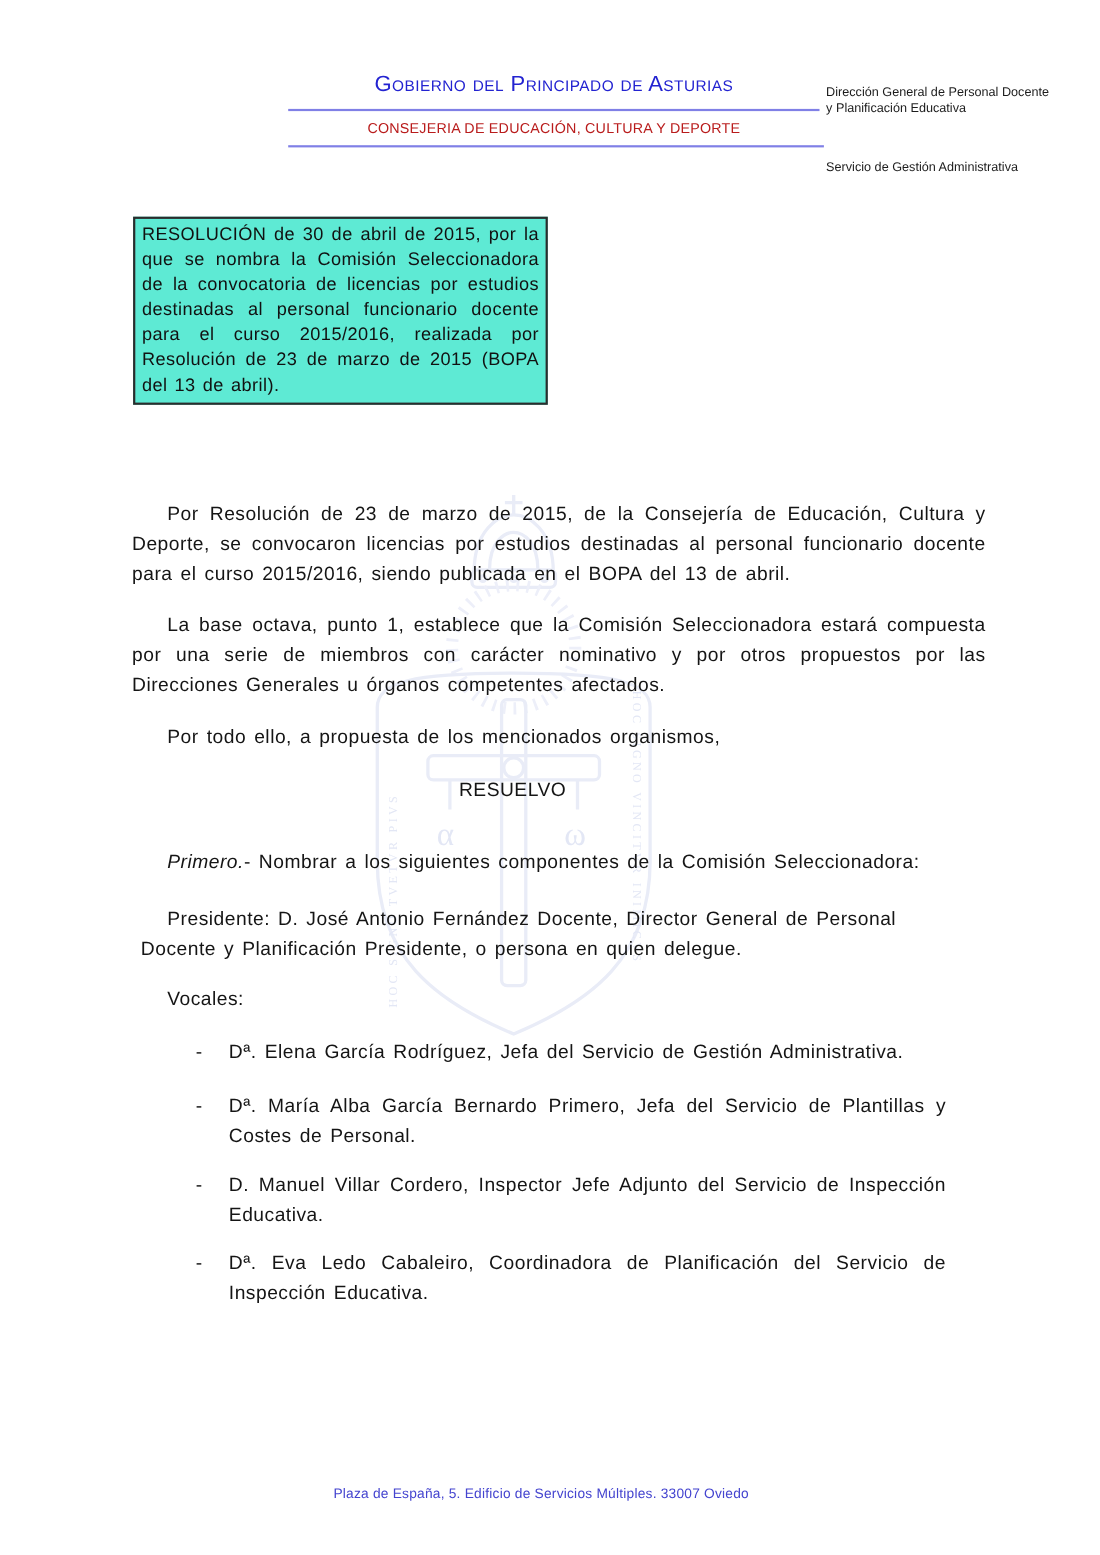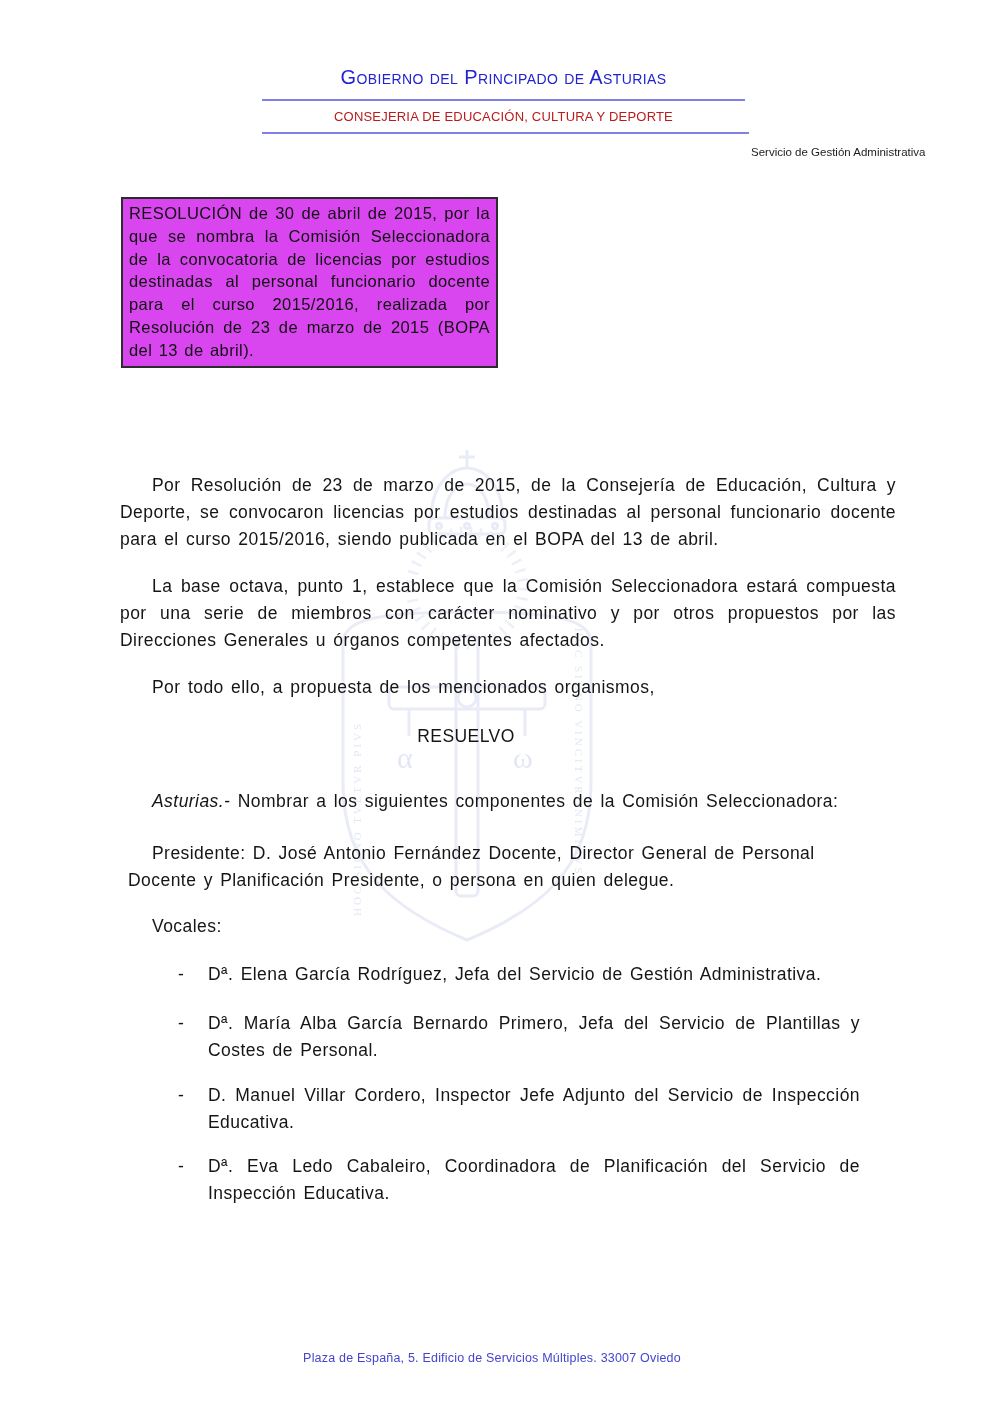--- a/index.html
+++ b/index.html
@@ -29,31 +29,31 @@
   .service-line {
     position:absolute; left:751px; top:146px; width:215px;
     font-size:11.5px; color:#1c1c1c;
   }
 
   
   .summary-box {
     position:absolute; left:121px; top:197px; width:377px; min-height:161px;
     border:2px solid #2c2c2c; padding:3px 6px 4px 6px;
     font-size:16.5px; line-height:22.8px; text-align:justify;
-    letter-spacing:0.4px; word-spacing:1.5px; color:#111; background:#d946ef; z-index:2;
+    letter-spacing:0.4px; word-spacing:1.5px; color:#111; background:#5eead4; z-index:2;
   }
 
   
   .watermark { position:absolute; left:327px; top:438px; z-index:0; }
   .wm-stroke { fill:none; stroke:#e9ecf7; stroke-width:3; }
   .wm-text   { fill:#e3e7f5; font-family:"Liberation Serif", serif; }
 
   
   .content {
-    position:absolute; left:120px; top:472px; width:776px; z-index:1;
+    position:absolute; left:120px; top:454px; width:776px; z-index:1;
     font-size:17.5px; line-height:27px; letter-spacing:0.45px; word-spacing:2px;
   }
   .para { text-align:justify; }
   .indent { text-indent:32px; }
   .mt-p2 { margin-top:20px; }
   .mt-p3 { margin-top:20px; }
   .resuelvo {
     margin-top:22px; text-align:center; position:relative; left:-42px;
   }
   .primero { margin-top:38px; }
@@ -78,20 +78,24 @@
 </style>
 </head>
 <body>
 
 <div class="page">
 
   <div class="gov-title">Gobierno del Principado de Asturias</div>
   <div class="rule rule-top"></div>
   <div class="dept-title">CONSEJERIA DE EDUCACIÓN, CULTURA Y DEPORTE</div>
   <div class="rule rule-bottom"></div>
+  <div class="dir-block">
+    <div>Dirección General  de  Personal Docente</div>
+    <div>y Planificación Educativa</div>
+  </div>
   <div class="service-line">Servicio de Gestión  Administrativa</div>
 
   <div class="summary-box">RESOLUCIÓN de 30 de abril de 2015, por la que se nombra la Comisión Seleccionadora de la convocatoria de licencias por estudios destinadas al personal funcionario docente para el curso 2015/2016, realizada por Resolución de 23 de marzo de 2015 (BOPA del 13 de abril).</div>
 
   <svg class="watermark" width="280" height="525" viewBox="0 0 280 525" aria-hidden="true">
 
     <g>
       <path class="wm-stroke" d="M104,82 C104,44 126,30 140,30 C154,30 176,44 176,82"></path>
       <path class="wm-stroke" d="M118,80 C118,54 132,46 140,46 C148,46 162,54 162,80"></path>
       <rect class="wm-stroke" x="102" y="80" width="76" height="16" rx="5"></rect>
@@ -120,21 +124,21 @@
     <text class="wm-text" font-size="11" letter-spacing="3" transform="translate(248,190) rotate(90)">HOC SIGNO VINCITVR INIMICVS</text>
   </svg>
 
   <main class="content">
     <p class="para indent">Por Resolución de 23 de marzo de 2015, de la Consejería de Educación, Cultura y Deporte, se convocaron licencias por estudios destinadas al personal funcionario docente para el curso 2015/2016, siendo publicada en el BOPA del 13 de abril.</p>
     <p class="para indent mt-p2">La base octava, punto 1, establece que la Comisión Seleccionadora estará compuesta por una serie de miembros con carácter nominativo y por otros propuestos por las Direcciones Generales u órganos competentes afectados.</p>
     <p class="para indent mt-p3">Por todo ello, a propuesta de los mencionados organismos,</p>
 
     <div class="resuelvo">RESUELVO</div>
 
-    <p class="para indent primero"><i>Asturias.</i><span>- Nombrar a los siguientes componentes de la Comisión Seleccionadora:</span></p>
+    <p class="para indent primero"><i>Primero.</i><span>- Nombrar a los siguientes componentes de la Comisión Seleccionadora:</span></p>
 
     <div class="president">
       <div class="pl1">Presidente: D. José Antonio Fernández Docente, Director General de Personal</div>
       <div class="pl2">Docente y Planificación Presidente, o persona en quien delegue.</div>
     </div>
 
     <p class="vocales-label">Vocales:</p>
 
     <div class="vocal mt-v1">
       <span class="marker">-</span>

